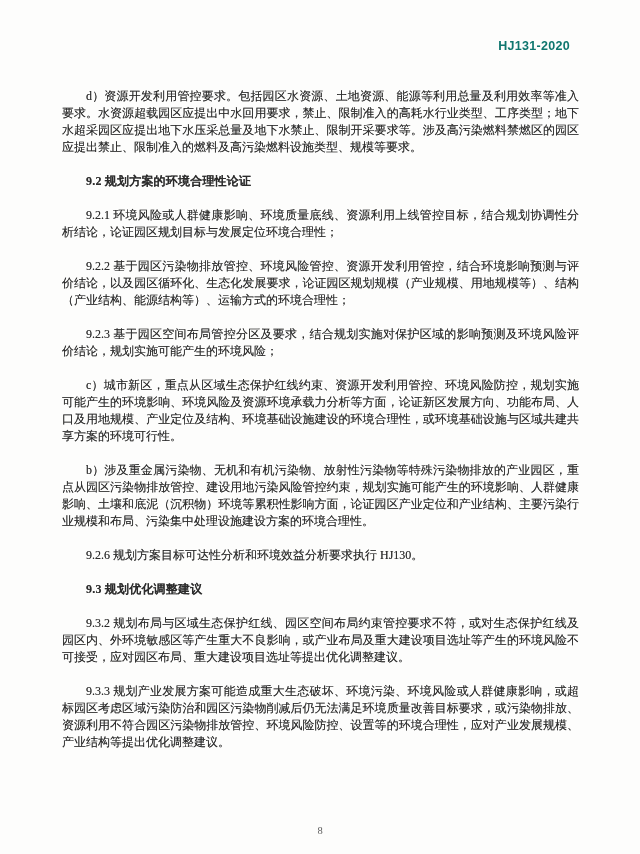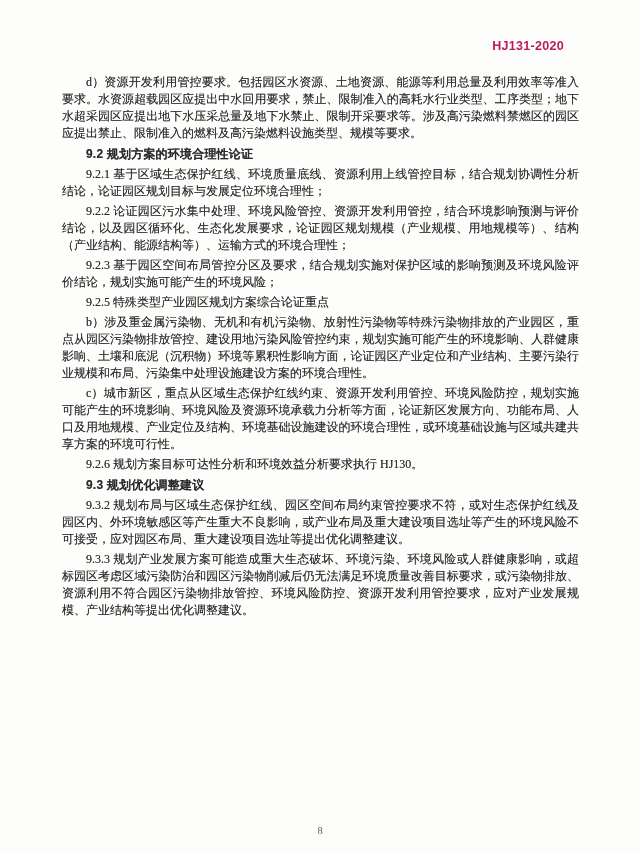--- a/index.html
+++ b/index.html
@@ -12,47 +12,47 @@
     width: 640px;
     height: 854px;
     background: #fdfdfc;
     overflow: hidden;
     font-family: "Liberation Serif", "DejaVu Serif", serif;
     color: #2b2b2b;
   }
   .doc-code {
     position: absolute;
     top: 39px;
-    right: 76px;
+    right: 70px;
     font-family: "Liberation Sans", "DejaVu Sans", sans-serif;
     font-weight: bold;
     font-size: 12.5px;
     letter-spacing: 0.3px;
-    color: #be185d;
+    color: #0f766e;
   }
   .content {
     position: absolute;
     left: 62px;
     right: 61px;
     top: 71px;
     font-size: 12px;
     line-height: 17px;
     text-align: justify;
     text-justify: inter-ideograph;
     text-shadow: 0 0 0.5px rgba(40,40,40,0.55);
   }
   .para {
-    margin: 3px 0;
+    margin: 17px 0;
     text-indent: 2em;
   }
   .heading {
     margin: 4px 0 2px 0;
     text-indent: 2em;
     font-weight: bold;
-    font-family: Liberation Sans, sans-serif;
+    font-family: Liberation Serif, serif;
     font-size: 12px;
     letter-spacing: 0.2px;
   }
   .page-number {
     position: absolute;
     bottom: 18px;
     left: 0;
     width: 100%;
     text-align: center;
     font-size: 10.5px;
@@ -63,27 +63,26 @@
 </head>
 <body>
 
 <div class="page">
 
   <div class="doc-code">HJ131-2020</div>
 
   <div class="content">
     <div class="para">d）资源开发利用管控要求。包括园区水资源、土地资源、能源等利用总量及利用效率等准入要求。水资源超载园区应提出中水回用要求，禁止、限制准入的高耗水行业类型、工序类型；地下水超采园区应提出地下水压采总量及地下水禁止、限制开采要求等。涉及高污染燃料禁燃区的园区应提出禁止、限制准入的燃料及高污染燃料设施类型、规模等要求。</div>
     <div class="heading">9.2 规划方案的环境合理性论证</div>
-    <div class="para">9.2.1 基于区域生态保护红线、环境质量底线、资源利用上线管控目标，结合规划协调性分析结论，论证园区规划目标与发展定位环境合理性；</div>
-    <div class="para">9.2.2 论证园区污水集中处理、环境风险管控、资源开发利用管控，结合环境影响预测与评价结论，以及园区循环化、生态化发展要求，论证园区规划规模（产业规模、用地规模等）、结构（产业结构、能源结构等）、运输方式的环境合理性；</div>
+    <div class="para">9.2.1 环境风险或人群健康影响、环境质量底线、资源利用上线管控目标，结合规划协调性分析结论，论证园区规划目标与发展定位环境合理性；</div>
+    <div class="para">9.2.2 基于园区污染物排放管控、环境风险管控、资源开发利用管控，结合环境影响预测与评价结论，以及园区循环化、生态化发展要求，论证园区规划规模（产业规模、用地规模等）、结构（产业结构、能源结构等）、运输方式的环境合理性；</div>
     <div class="para">9.2.3 基于园区空间布局管控分区及要求，结合规划实施对保护区域的影响预测及环境风险评价结论，规划实施可能产生的环境风险；</div>
-    <div class="para">9.2.5 特殊类型产业园区规划方案综合论证重点</div>
+    <div class="para">c）城市新区，重点从区域生态保护红线约束、资源开发利用管控、环境风险防控，规划实施可能产生的环境影响、环境风险及资源环境承载力分析等方面，论证新区发展方向、功能布局、人口及用地规模、产业定位及结构、环境基础设施建设的环境合理性，或环境基础设施与区域共建共享方案的环境可行性。</div>
     <div class="para">b）涉及重金属污染物、无机和有机污染物、放射性污染物等特殊污染物排放的产业园区，重点从园区污染物排放管控、建设用地污染风险管控约束，规划实施可能产生的环境影响、人群健康影响、土壤和底泥（沉积物）环境等累积性影响方面，论证园区产业定位和产业结构、主要污染行业规模和布局、污染集中处理设施建设方案的环境合理性。</div>
-    <div class="para">c）城市新区，重点从区域生态保护红线约束、资源开发利用管控、环境风险防控，规划实施可能产生的环境影响、环境风险及资源环境承载力分析等方面，论证新区发展方向、功能布局、人口及用地规模、产业定位及结构、环境基础设施建设的环境合理性，或环境基础设施与区域共建共享方案的环境可行性。</div>
     <div class="para">9.2.6 规划方案目标可达性分析和环境效益分析要求执行 HJ130。</div>
     <div class="heading">9.3 规划优化调整建议</div>
     <div class="para">9.3.2 规划布局与区域生态保护红线、园区空间布局约束管控要求不符，或对生态保护红线及园区内、外环境敏感区等产生重大不良影响，或产业布局及重大建设项目选址等产生的环境风险不可接受，应对园区布局、重大建设项目选址等提出优化调整建议。</div>
-    <div class="para">9.3.3 规划产业发展方案可能造成重大生态破坏、环境污染、环境风险或人群健康影响，或超标园区考虑区域污染防治和园区污染物削减后仍无法满足环境质量改善目标要求，或污染物排放、资源利用不符合园区污染物排放管控、环境风险防控、资源开发利用管控要求，应对产业发展规模、产业结构等提出优化调整建议。</div>
+    <div class="para">9.3.3 规划产业发展方案可能造成重大生态破坏、环境污染、环境风险或人群健康影响，或超标园区考虑区域污染防治和园区污染物削减后仍无法满足环境质量改善目标要求，或污染物排放、资源利用不符合园区污染物排放管控、环境风险防控、设置等的环境合理性，应对产业发展规模、产业结构等提出优化调整建议。</div>
   </div>
 
   <div class="page-number">8</div>
 
 </div>
 
 </body></html>

